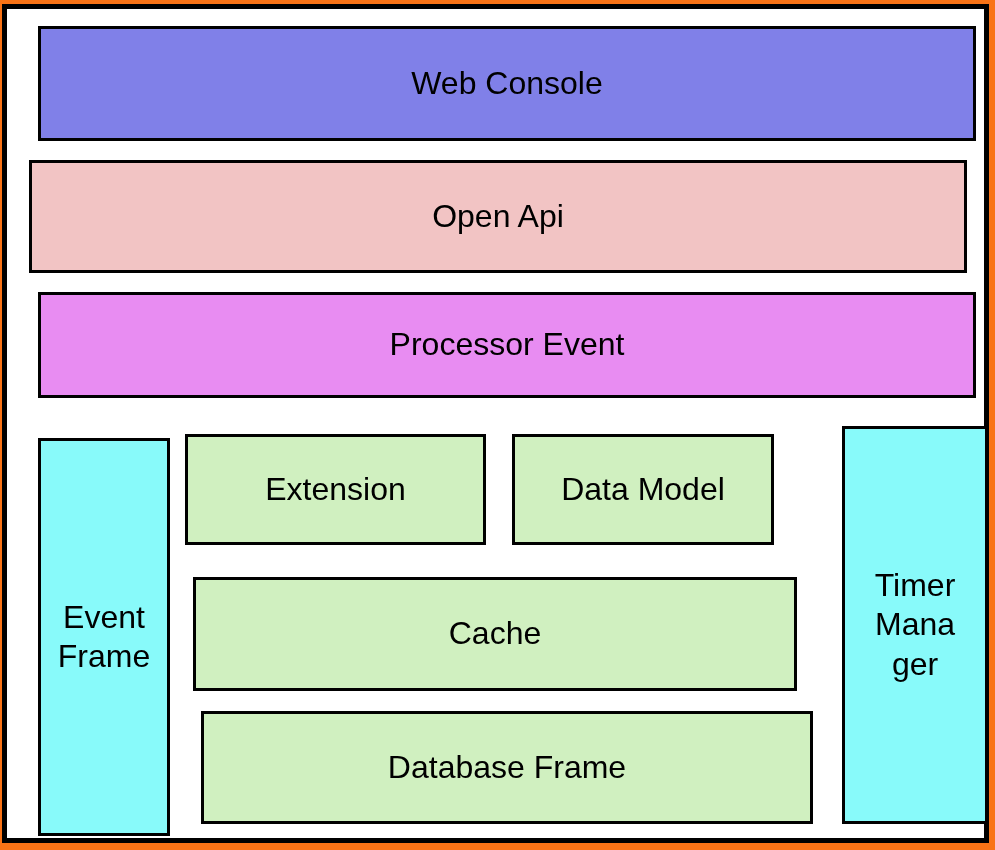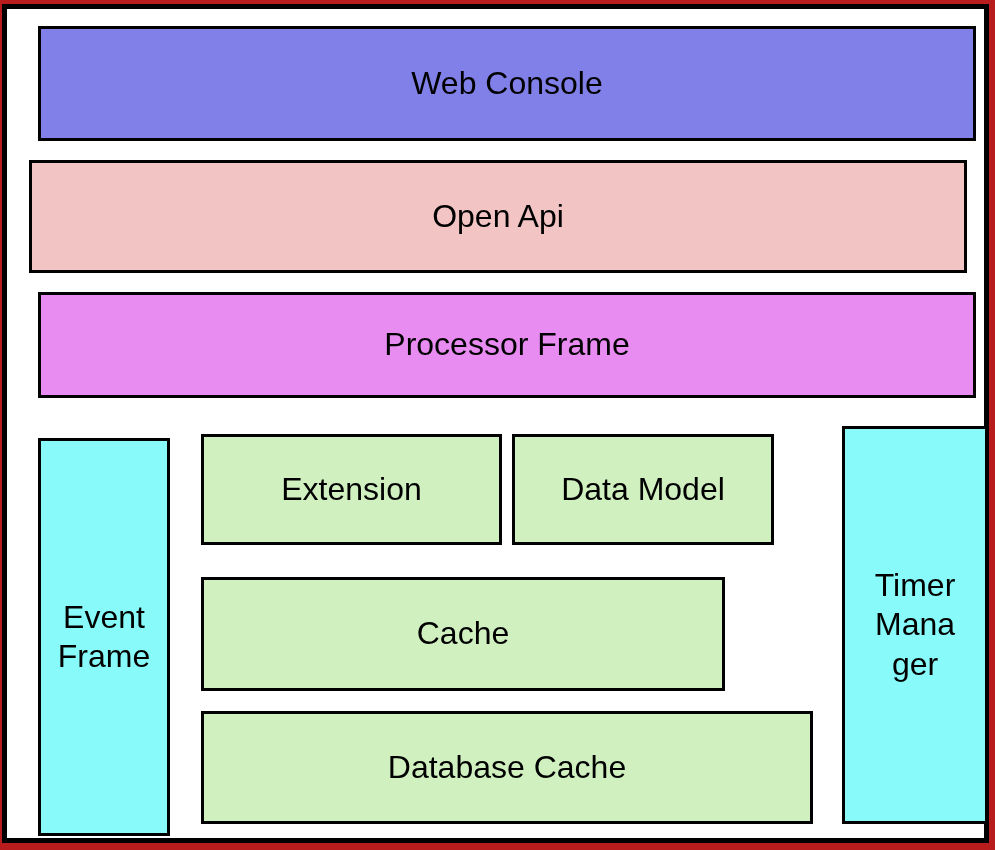--- a/index.html
+++ b/index.html
@@ -8,21 +8,21 @@
     padding: 0;
     background: #ffffff;
   }
   body {
     font-family: "Liberation Sans", sans-serif;
   }
   #diagram-root {
     position: relative;
     width: 995px;
     height: 850px;
-    background: #b91c1c;
+    background: #f97316;
     overflow: hidden;
   }
   
   .outer-frame {
     position: absolute;
     left: 2px;
     top: 4px;
     width: 987px;
     height: 839px;
     border: 5px solid #000000;
@@ -52,41 +52,41 @@
     white-space: pre-line;
   }
   
   #box-web-console   { left: 31px;  top: 17px;  width: 938px; height: 115px; }
   #box-open-api      { left: 22px;  top: 151px; width: 938px; height: 113px; }
   #box-processor     { left: 31px;  top: 283px; width: 938px; height: 106px; }
   
   #box-event-frame   { left: 31px;  top: 417px; width: 132px; height: 398px; }
   #box-timer-manager { left: 835px; top: 417px; width: 146px; height: 398px; }
   
-  #box-extension     { left: 194px; top: 425px; width: 301px; height: 111px; }
+  #box-extension     { left: 178px; top: 425px; width: 301px; height: 111px; }
   #box-data-model    { left: 505px; top: 425px; width: 262px; height: 111px; }
-  #box-cache         { left: 194px; top: 568px; width: 524px; height: 114px; }
+  #box-cache         { left: 186px; top: 568px; width: 604px; height: 114px; }
   #box-database      { left: 194px; top: 702px; width: 612px; height: 113px; }
 </style>
 </head>
 <body>
 
 <div id="diagram-root">
   <div class="outer-frame">
 
     <div class="box" id="box-web-console" style="background:#8080e8;">
       <span class="lbl">Web Console</span>
     </div>
 
     <div class="box" id="box-open-api" style="background:#f2c4c4;">
       <span class="lbl">Open Api</span>
     </div>
 
     <div class="box" id="box-processor" style="background:#e88cf2;">
-      <span class="lbl">Processor Frame</span>
+      <span class="lbl">Processor Event</span>
     </div>
 
     <div class="box" id="box-event-frame" style="background:#88fafa;margin-top:12px;">
       <span class="lbl">Event
 Frame</span>
     </div>
 
     <div class="box" id="box-timer-manager" style="background:#88fafa;">
       <span class="lbl">Timer
 Mana
@@ -99,17 +99,17 @@
 
     <div class="box" id="box-data-model" style="background:#d0f0c0;">
       <span class="lbl">Data Model</span>
     </div>
 
     <div class="box" id="box-cache" style="background:#d0f0c0;">
       <span class="lbl">Cache</span>
     </div>
 
     <div class="box" id="box-database" style="background:#d0f0c0;">
-      <span class="lbl">Database Cache</span>
+      <span class="lbl">Database Frame</span>
     </div>
 
   </div>
 </div>
 
 </body></html>

